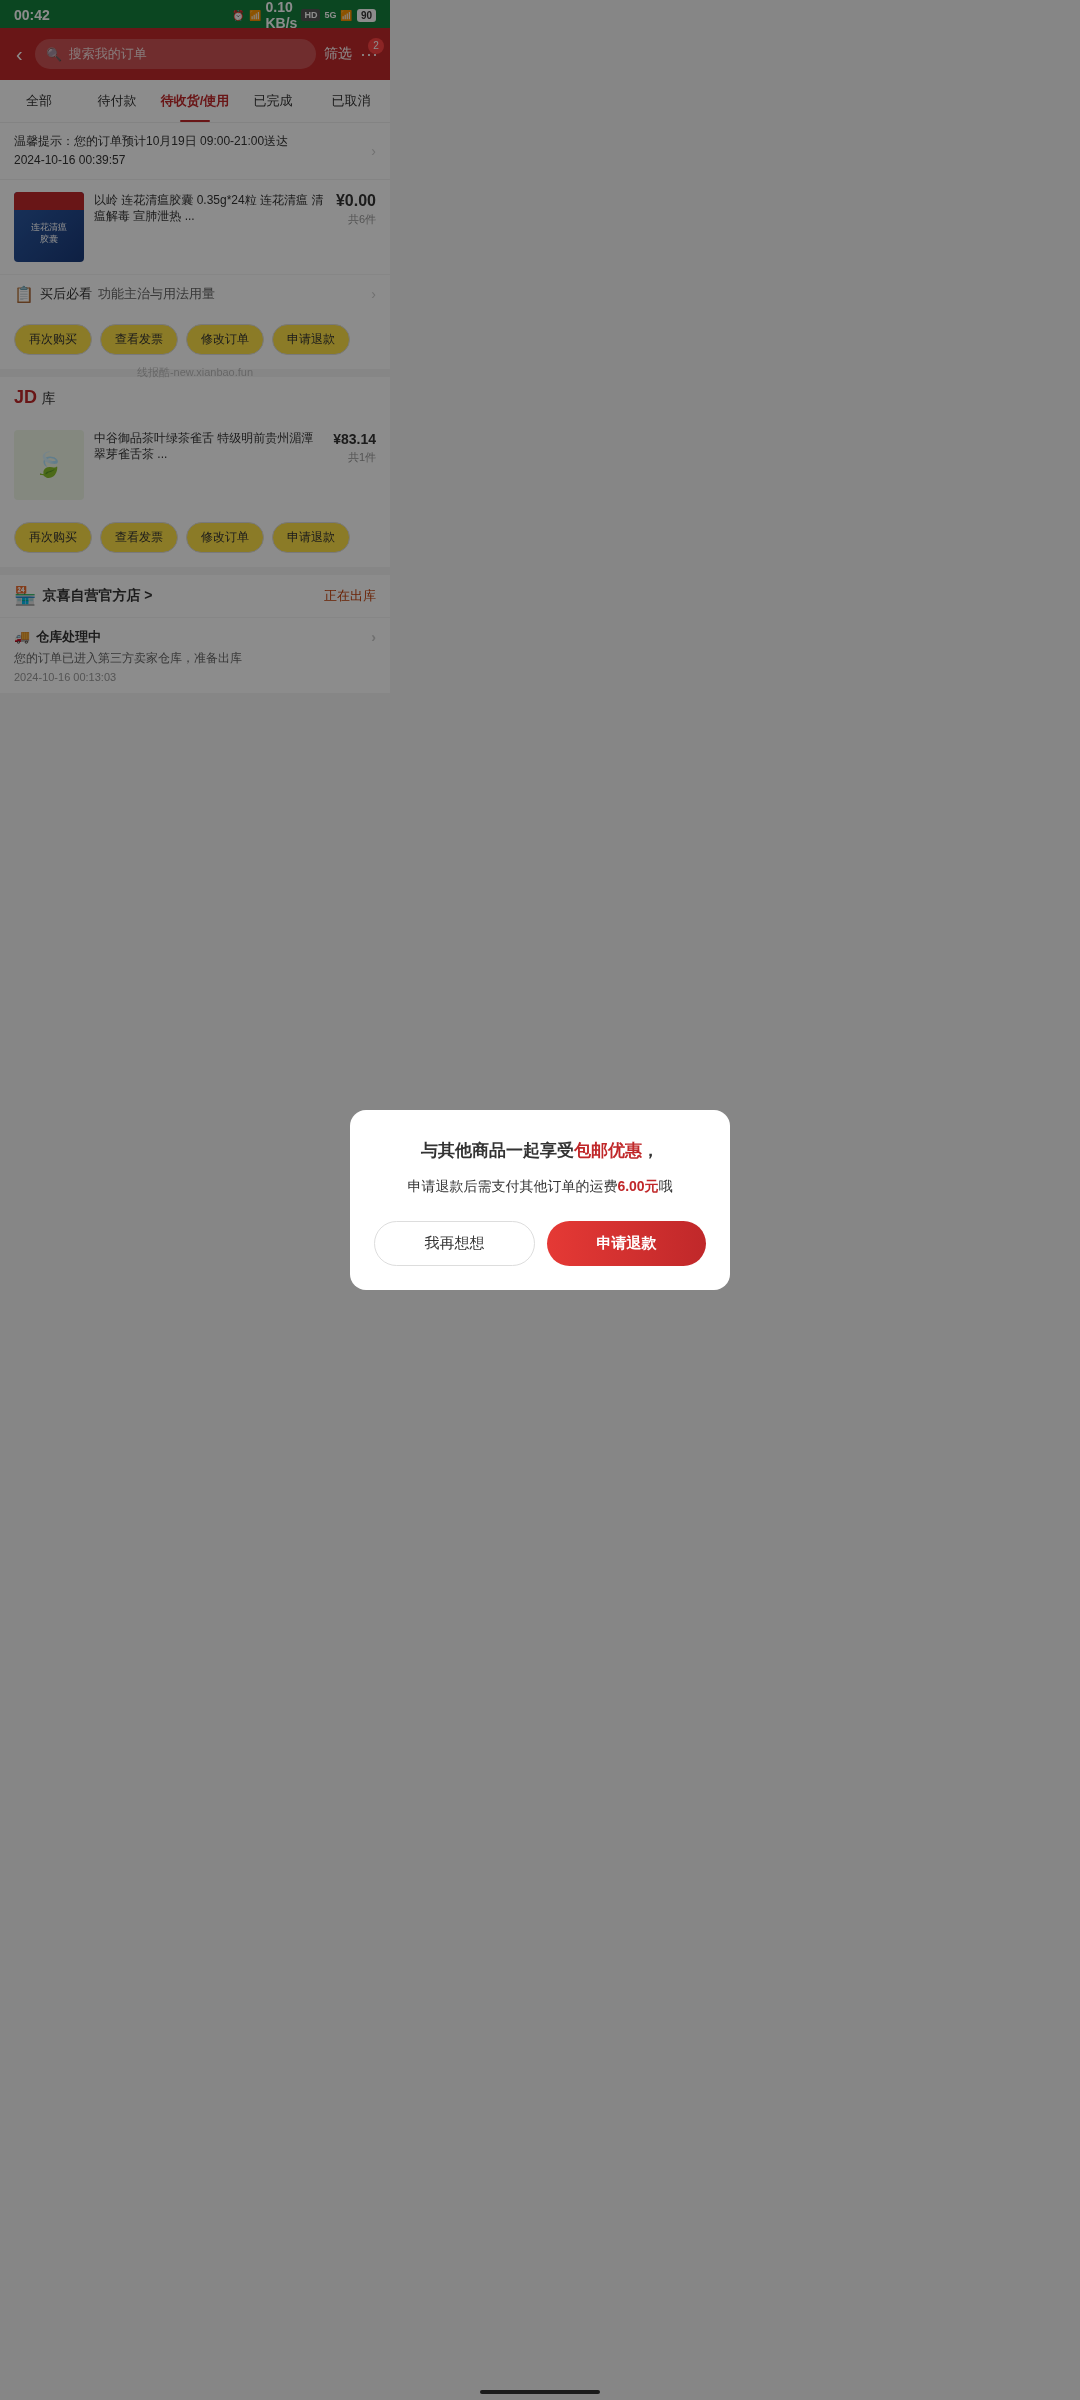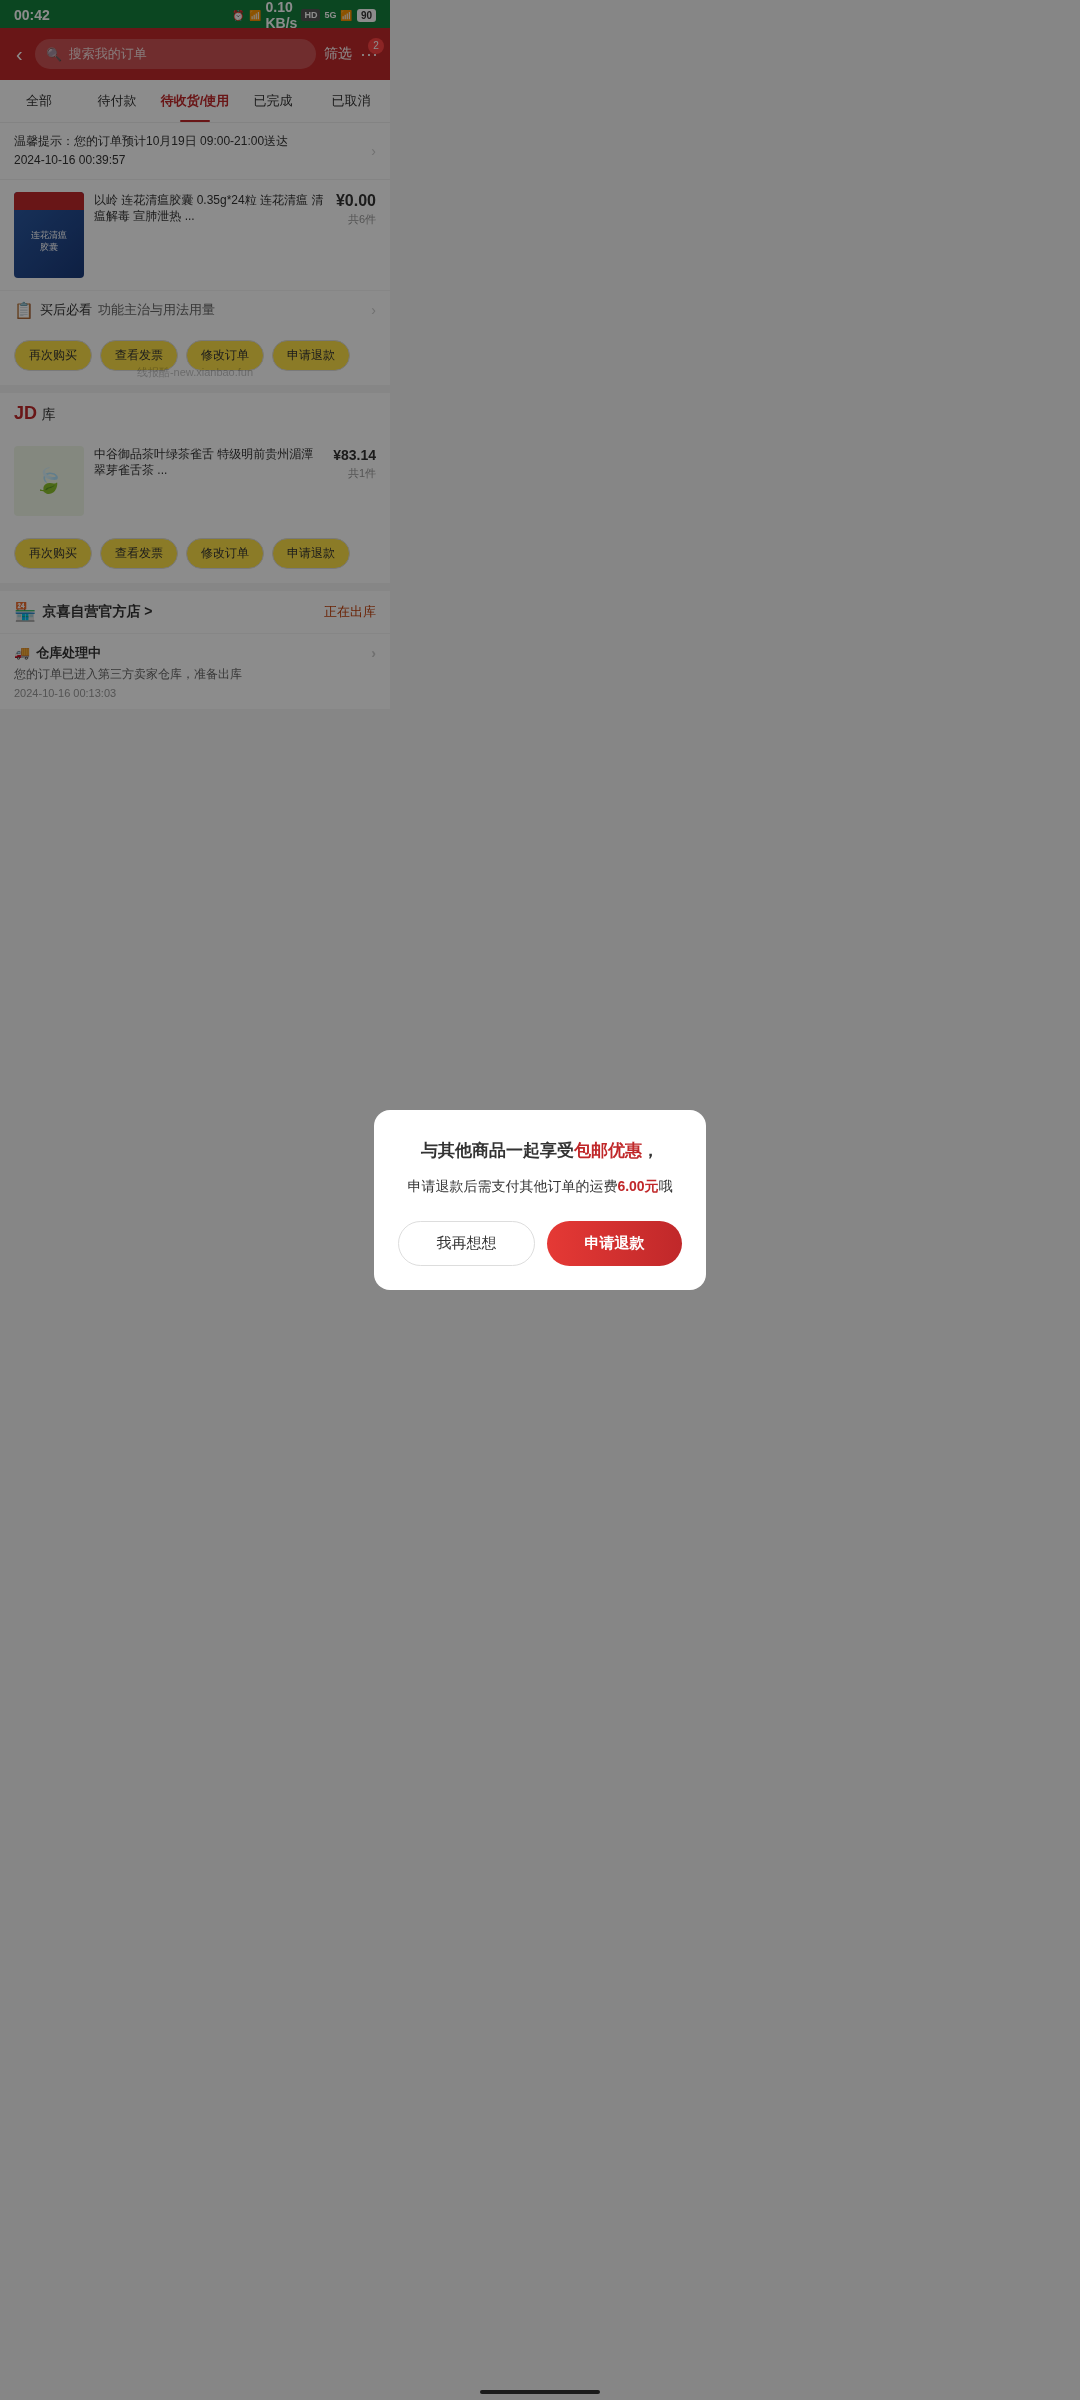--- a/index.html
+++ b/index.html
@@ -218,21 +218,21 @@
       border-radius: 4px;
       display: flex;
       align-items: center;
       justify-content: center;
       font-size: 24px;
     }
 
     
     .medicine-image {
       width: 70px;
-      height: 86px;
+      height: 70px;
       background: linear-gradient(135deg, #2d5ca5, #1a3a7a);
       border-radius: 4px;
       display: flex;
       flex-direction: column;
       align-items: center;
       justify-content: center;
       font-size: 10px;
       color: white;
       text-align: center;
       padding: 4px;
@@ -260,21 +260,21 @@
       top: 0; left: 0; right: 0; bottom: 0;
       background: rgba(0,0,0,0.45);
       display: flex;
       align-items: center;
       justify-content: center;
       z-index: 100;
     }
     .modal {
       background: white;
       border-radius: 16px;
-      width: 332px;
+      width: 380px;
       padding: 28px 24px 24px;
       text-align: center;
     }
     .modal-title {
       font-size: 17px;
       color: #333;
       font-weight: 600;
       line-height: 1.5;
       margin-bottom: 12px;
     }

